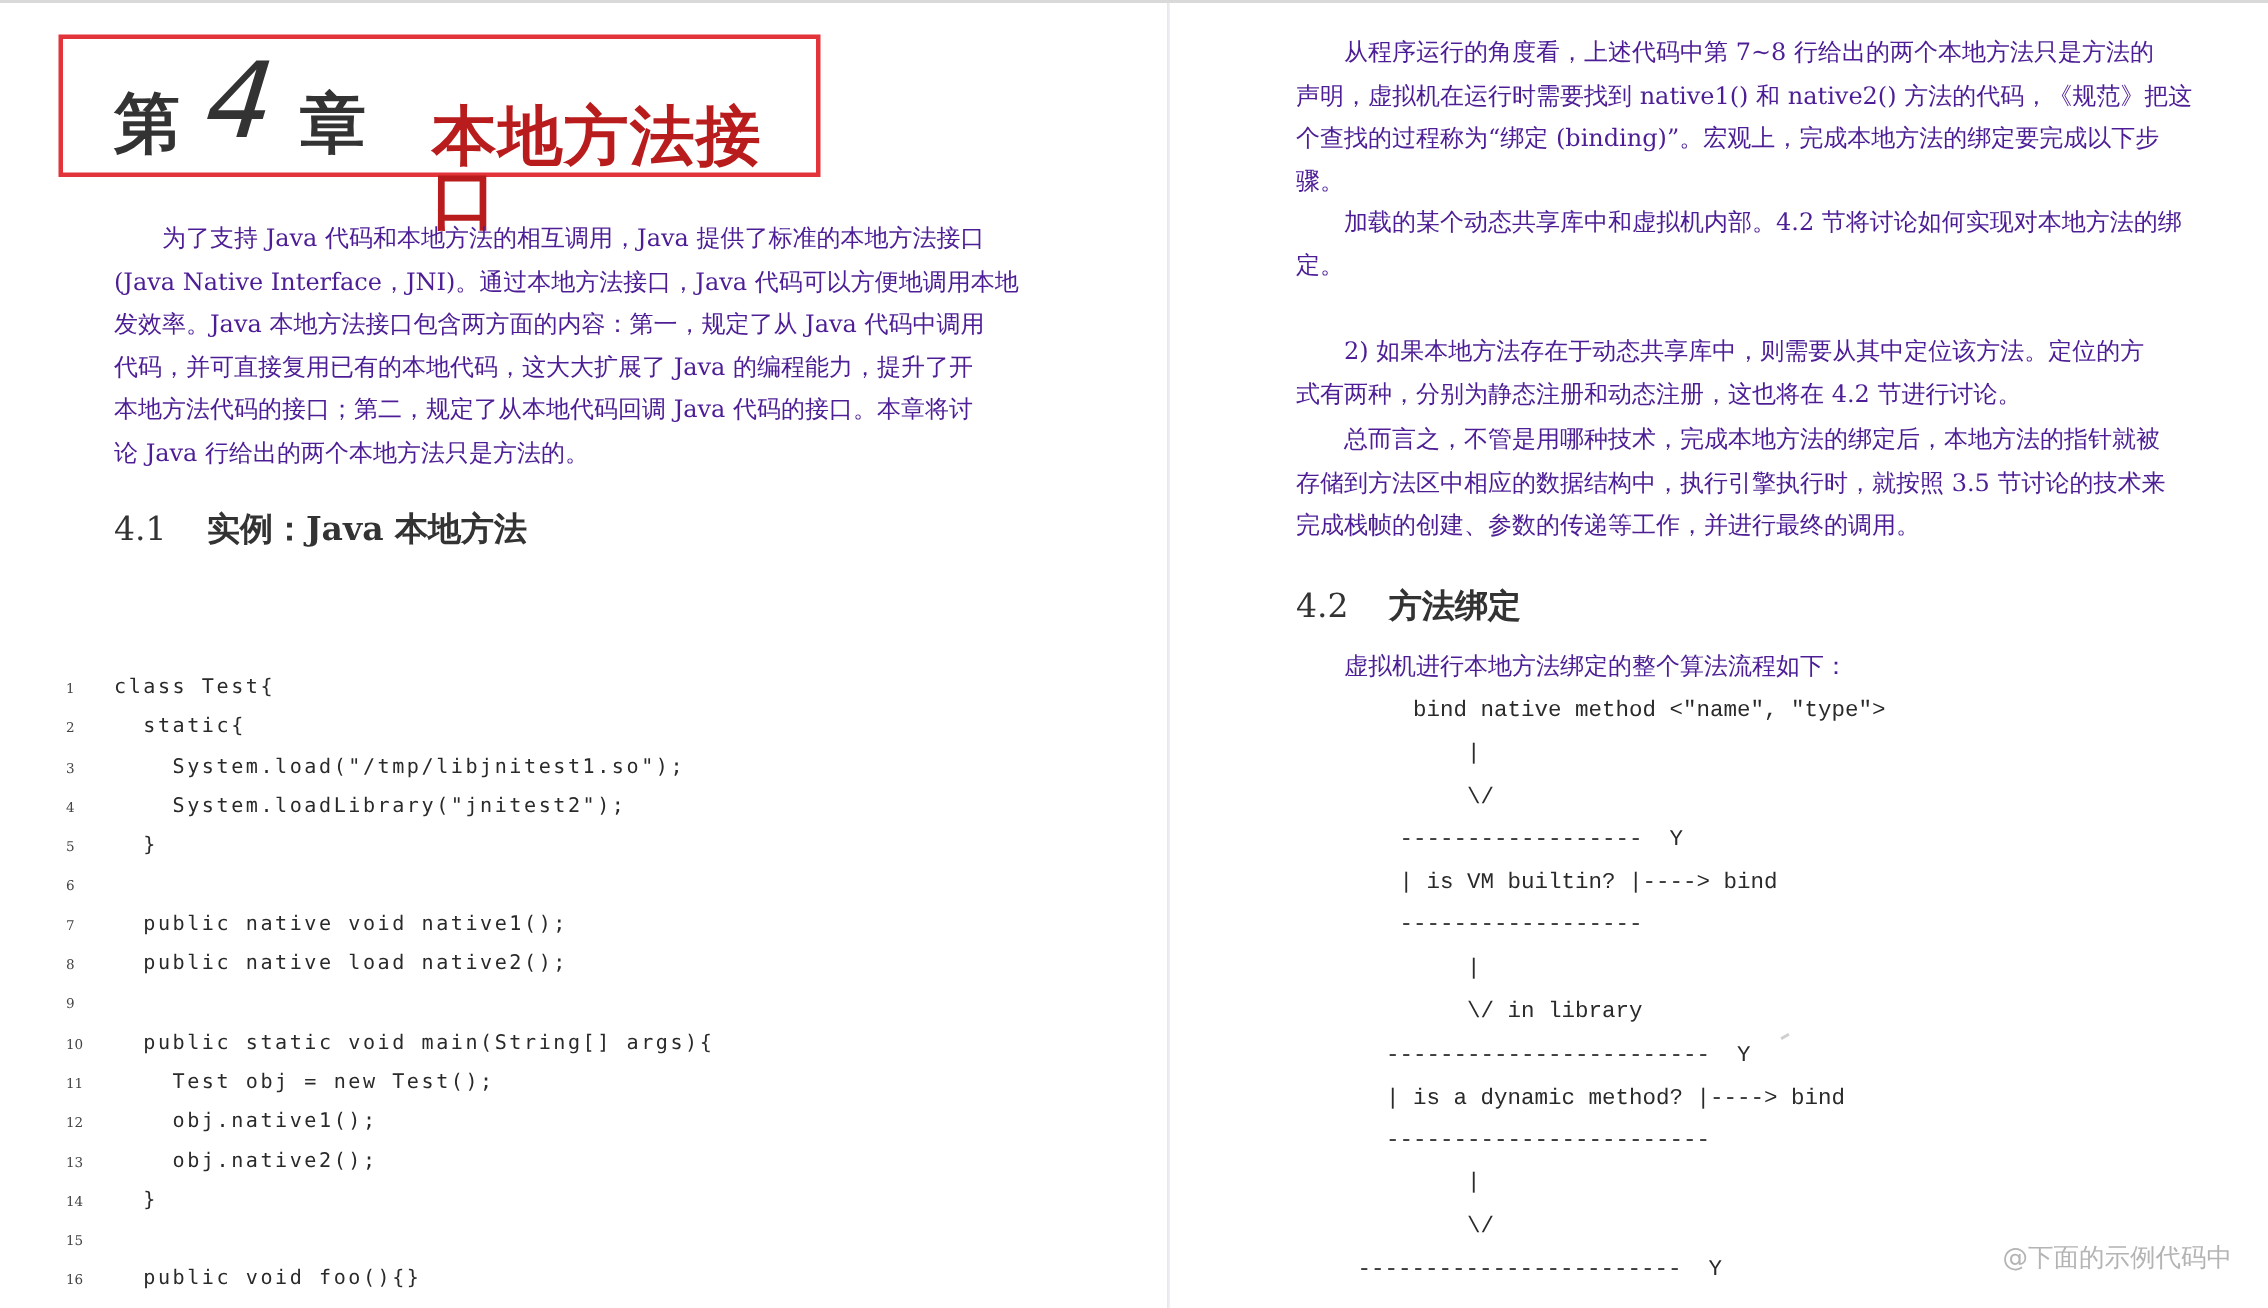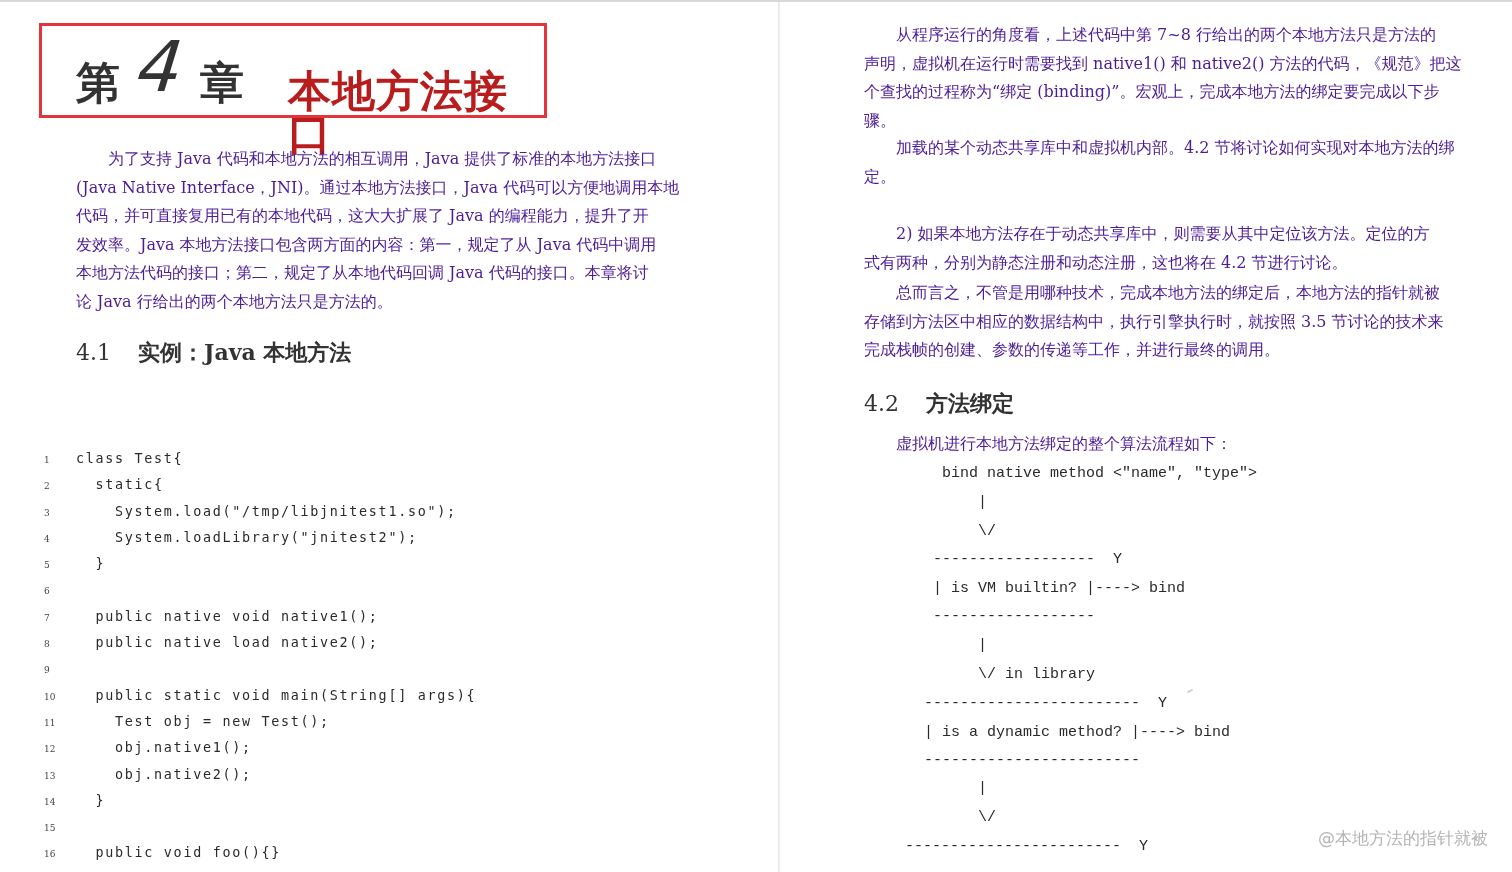--- a/index.html
+++ b/index.html
@@ -156,22 +156,22 @@
   <div class="chapter-box">
     <span class="chapter-prefix">第</span>
     <span class="chapter-num">4</span>
     <span class="chapter-suffix">章</span>
     <span class="chapter-title">本地方法接口</span>
   </div>
 
   <div class="para" style="left:76px; top:143px; width:624px;">
     <span class="ln">为了支持 Java 代码和本地方法的相互调用，Java 提供了标准的本地方法接口</span>
     <span class="ln">(Java Native Interface，JNI)。通过本地方法接口，Java 代码可以方便地调用本地</span>
+    <span class="ln">发效率。Java 本地方法接口包含两方面的内容：第一，规定了从 Java 代码中调用</span>
     <span class="ln">代码，并可直接复用已有的本地代码，这大大扩展了 Java 的编程能力，提升了开</span>
-    <span class="ln">发效率。Java 本地方法接口包含两方面的内容：第一，规定了从 Java 代码中调用</span>
     <span class="ln">本地方法代码的接口；第二，规定了从本地代码回调 Java 代码的接口。本章将讨</span>
     <span class="ln">论 Java 行给出的两个本地方法只是方法的。</span>
   </div>
 
   <div class="section-heading" style="left:76px; top:336px;">
     <span class="num">4.1</span><span>实例：Java 本地方法</span>
   </div>
 
 
   <div class="code">
@@ -239,13 +239,13 @@
   <span class="flow-line" style="left:924px; top:696px;">------------------------  Y</span>
   <span class="flow-line" style="left:924px; top:725px;">| is a dynamic method? |----&gt; bind</span>
   <span class="flow-line" style="left:924px; top:753px;">------------------------</span>
   <span class="flow-line" style="left:978px; top:781px;">|</span>
   <span class="flow-line" style="left:978px; top:810px;">\/</span>
   <span class="flow-line" style="left:905px; top:839px;">------------------------  Y</span>
 </div>
 
 <div class="smudge" style="left:1187px; top:690px;"></div>
 
-<div class="watermark">@本地方法的指针就被</div>
+<div class="watermark">@下面的示例代码中</div>
 
 </body></html>

